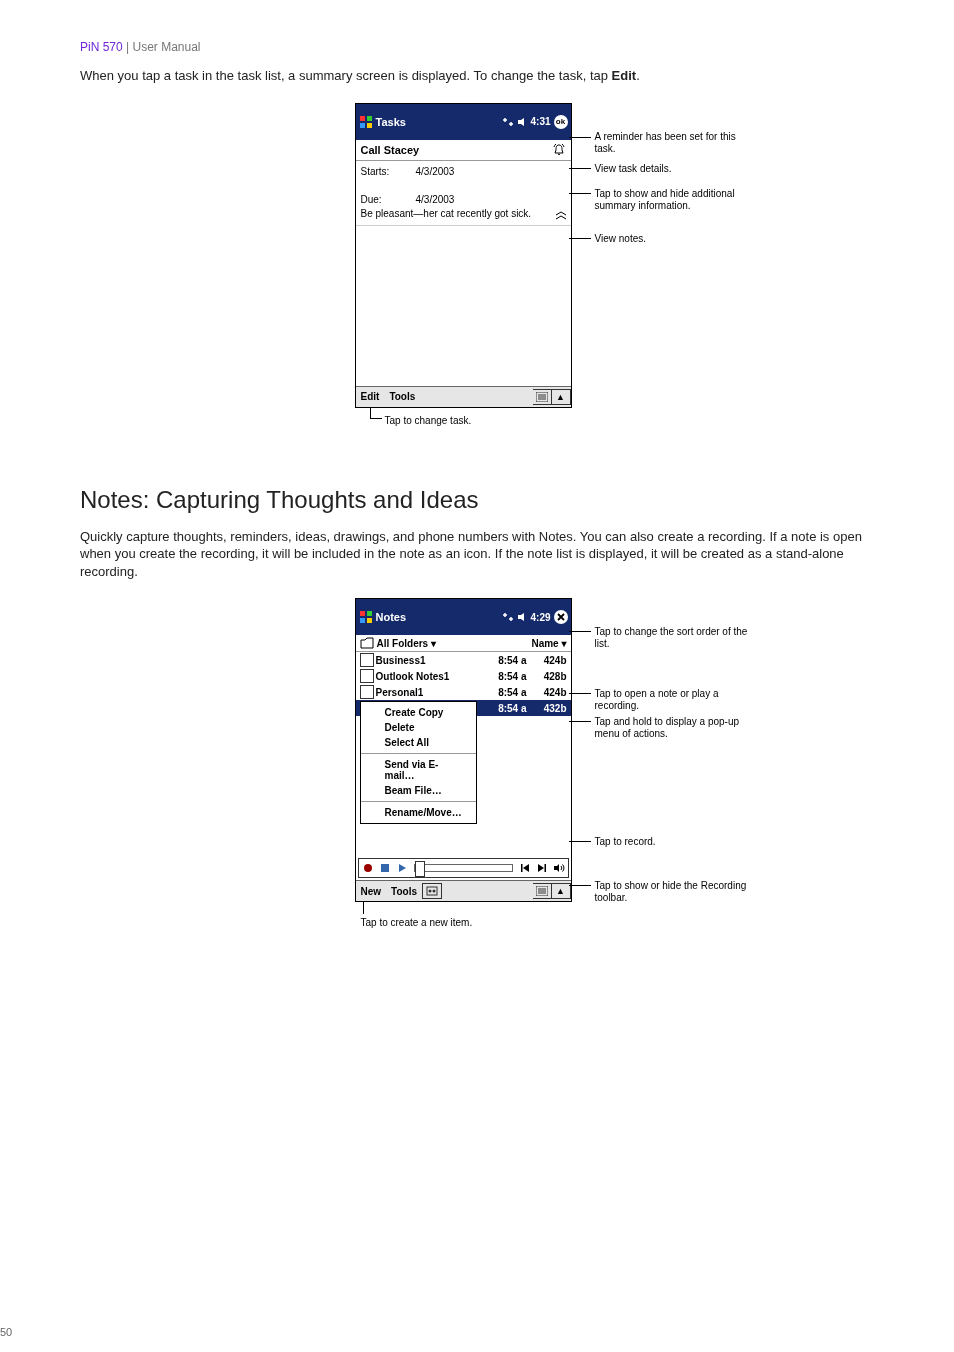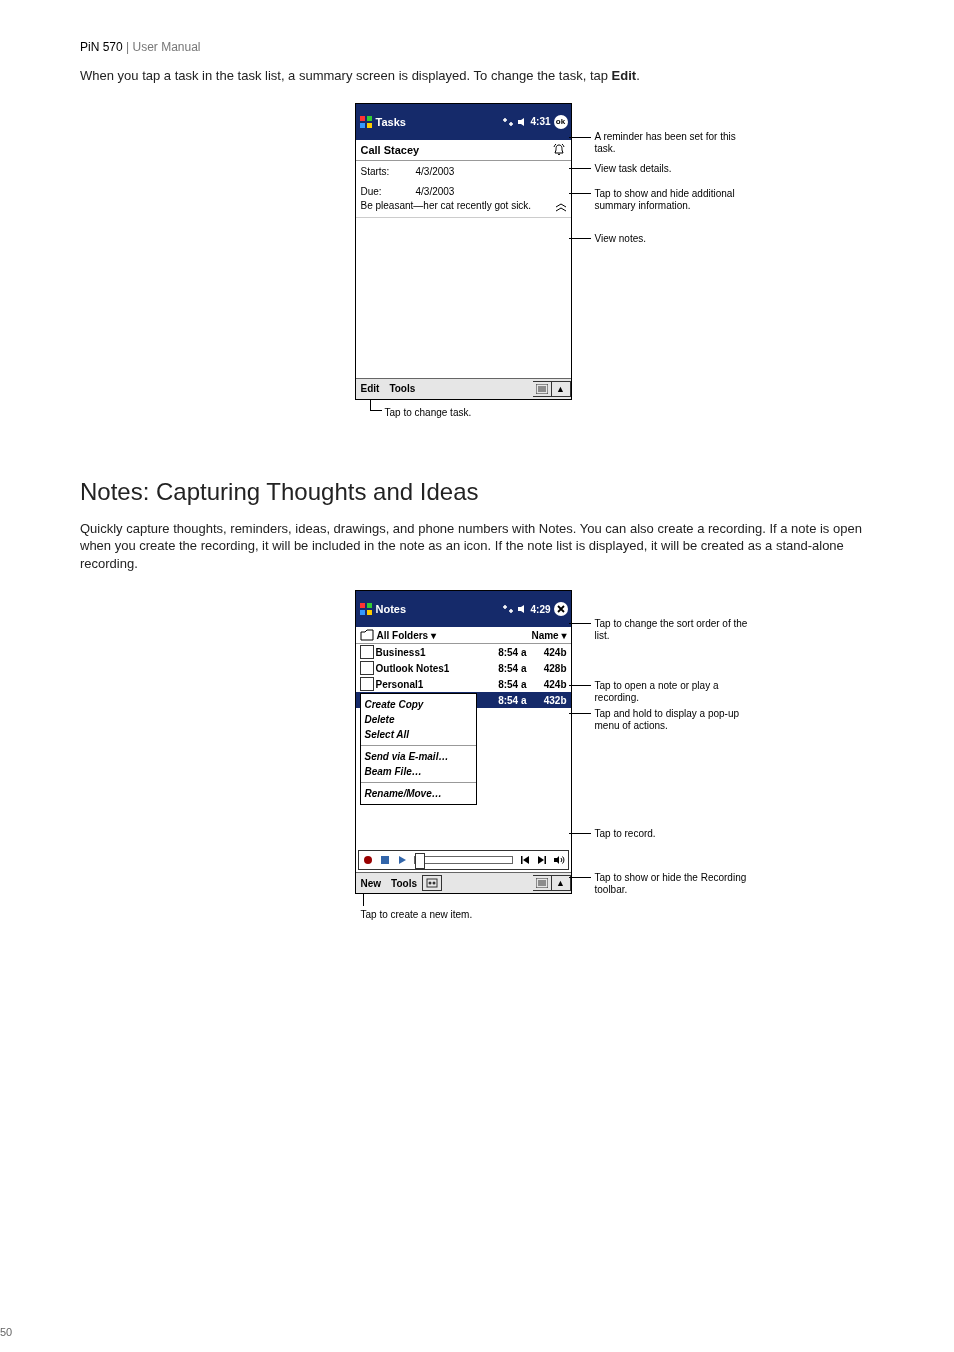--- a/index.html
+++ b/index.html
@@ -16,21 +16,21 @@
     margin: 0 auto;
     box-sizing: border-box;
     padding: 40px 80px 20px 80px;
     position: relative;
   }
   .hdr-line {
     font-size: 12px;
     color: #777;
     margin-bottom: 10px;
   }
-  .hdr-line .pin { color: #000000; font-weight: normal; }
+  .hdr-line .pin { color: #6d28d9; font-weight: normal; }
   h1.sec-title {
     font-size: 24px;
     font-weight: normal;
     margin: 4px 0 14px 0;
     color: #222;
   }
   .body-text {
     font-size: 13px;
     line-height: 1.35;
     color: #222;
@@ -91,21 +91,21 @@
     padding: 3px 5px;
     background:#fff;
     border-bottom:1px solid #999;
   }
   .subheader .task-title { font-weight:bold; font-size:11px; }
   .subheader .bell { font-size:12px; }
   .dates {
     padding: 5px 5px 0 5px;
     display:grid;
     grid-template-columns: 55px auto;
-    row-gap: 9px;
+    row-gap: 17px;
     font-size:10px;
   }
   .notes-line { padding: 3px 20px 6px 5px; font-size:10px; border-bottom:1px solid #ccc; position:relative;}
   .caret-up { position:absolute; right:4px; bottom:4px; font-size:10px;}
   .task-body-empty { height:160px; }
   .menubar {
     border-top:1px solid #666;
     background:#e6e6e6;
     display:flex;
     align-items:center;
@@ -163,21 +163,21 @@
   .ctx-menu {
     position:absolute;
     background:#fff;
     border:1px solid #000;
     padding:3px 0;
     font-weight:bold;
     font-size:10px;
     width:115px;
     z-index:5;
   }
-  .ctx-menu .cmitem { padding:2px 4px;font-style:italic; }
+  .ctx-menu .cmitem { padding:2px 24px; }
   .ctx-menu hr { margin:3px 0; border:none; border-top:1px solid #999; }
   .toolbar {
     border:1px solid #333;
     background:#fff;
     margin:2px;
     display:flex;
     align-items:center;
     height:18px;
     padding:0 2px;
     gap:3px;

